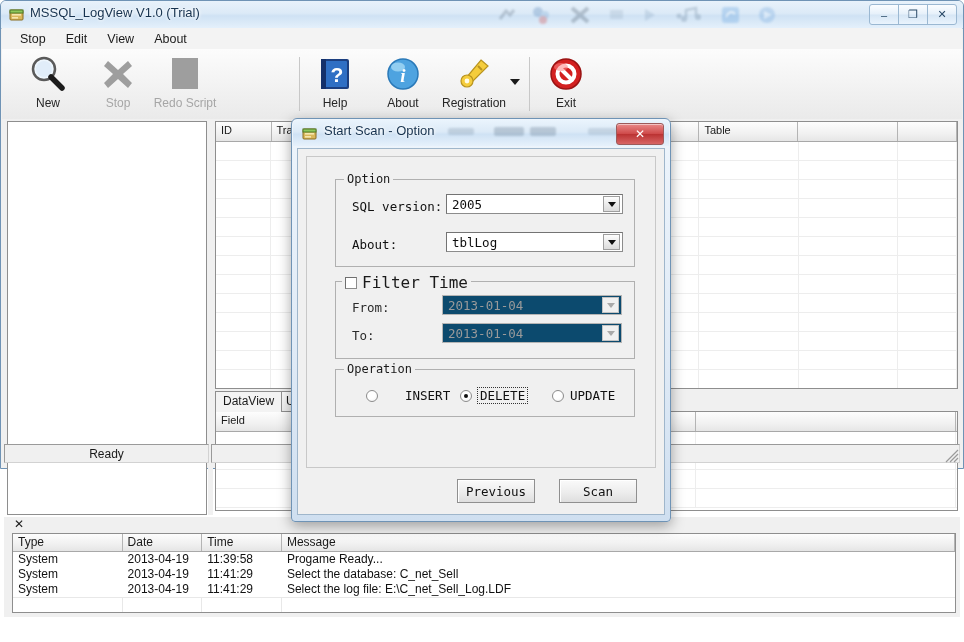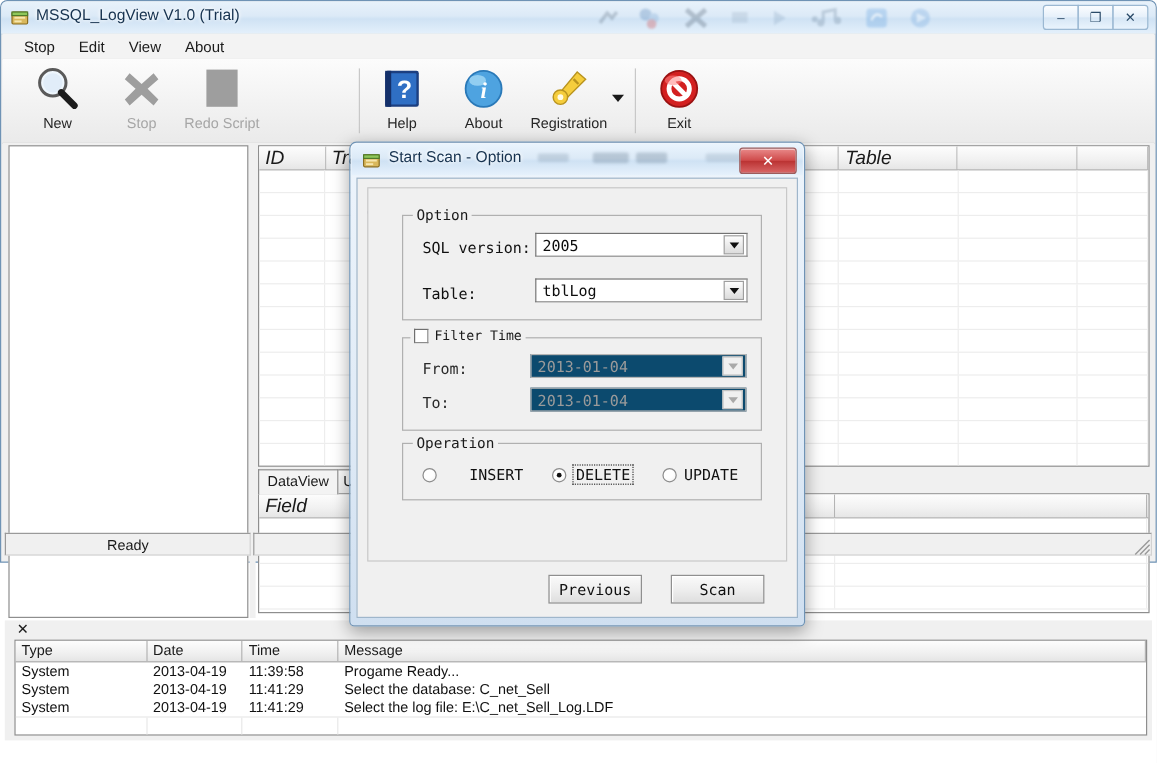--- a/index.html
+++ b/index.html
@@ -93,24 +93,23 @@
     overflow:hidden;
   }
   .ghead{
     height:19px;display:flex;
     background:linear-gradient(to bottom,#fdfdfd,#f1f1f1 60%,#e6e6e6);
     border-bottom:1px solid #a8a8a8;
   }
   .gcell{
     box-sizing:border-box;
     border-right:1px solid #b4b4b4;
-    padding:2px 0 16px 5px;font-size:16px;color:#1a1a1a;
+    padding:2px 0 16px 5px;font-size:11px;color:#1a1a1a;
     white-space:nowrap;overflow:hidden;
     background:linear-gradient(to bottom,#fdfdfd,#f1f1f1 60%,#e6e6e6);
-    font-style:italic;
   }
   .growrap{position:relative;}
   .grow{height:18px;border-bottom:1px solid #ededed;display:flex;}
   .gc{box-sizing:border-box;border-right:1px solid #ededed;height:18px;}
   
   .tabstrip{
     position:absolute;left:213px;top:272px;right:4px;height:20px;
   }
   .tab{
     position:absolute;top:0;height:20px;box-sizing:border-box;
@@ -219,21 +218,21 @@
   }
   .grpbox > .cap{
     position:absolute;top:-8px;left:8px;background:#f0f0f0;padding:0 3px;
     font-family:"DejaVu Sans Mono","Liberation Mono",monospace;
     font-size:12px;color:#1a1a1a;white-space:nowrap;
   }
   .grpbox > .capchk{
     position:absolute;top:-9px;left:6px;background:#f0f0f0;padding:0 3px;
     display:flex;align-items:center;gap:5px;
     font-family:"DejaVu Sans Mono","Liberation Mono",monospace;
-    font-size:11px;color:#1a1a1a;white-space:nowrap;
+    font-size:16px;color:#1a1a1a;white-space:nowrap;
   }
   .chkbox{
     width:12px;height:12px;background:#ffffff;box-sizing:border-box;
     border:1px solid #8c8c8c;border-top-color:#6f6f6f;border-left-color:#6f6f6f;
   }
   .flabel{
     position:absolute;
     font-family:"DejaVu Sans Mono","Liberation Mono",monospace;
     font-size:12.5px;color:#101010;white-space:nowrap;
   }
@@ -716,21 +715,21 @@
           <span class="cap">Option</span>
 
           <span class="flabel" style="left:16px;top:19px;">SQL version:</span>
           <div class="combo" style="left:110px;top:14px;width:177px;">
             <span class="val">2005</span>
             <span class="btn">
                 <i class="caretdn"></i>
               </span>
           </div>
 
-          <span class="flabel" style="left:16px;top:57px;">Table:</span>
+          <span class="flabel" style="left:16px;top:57px;">About:</span>
           <div class="combo" style="left:110px;top:52px;width:177px;">
             <span class="val">tblLog</span>
             <span class="btn">
                 <i class="caretdn"></i>
               </span>
           </div>
         </div>
 
         <div class="grpbox" style="left:28px;top:124px;right:20px;height:78px;">
           <span class="capchk">
@@ -751,21 +750,21 @@
             <span class="val">2013-01-04</span>
             <span class="btn">
                 <i class="caretdn"></i>
               </span>
           </div>
         </div>
 
         <div class="grpbox" style="left:28px;top:212px;right:20px;height:48px;">
           <span class="cap">Operation</span>
 
-          <div class="radio" style="left:16px;top:18px;gap:27px;">
+          <div class="radio" style="left:30px;top:18px;gap:27px;">
             <span class="rdot"></span>
             <span class="rtext">INSERT</span>
           </div>
 
           <div class="radio on" style="left:124px;top:18px;">
             <span class="rdot">
                 <i></i>
               </span>
             <span class="rtext focus">DELETE</span>
           </div>

